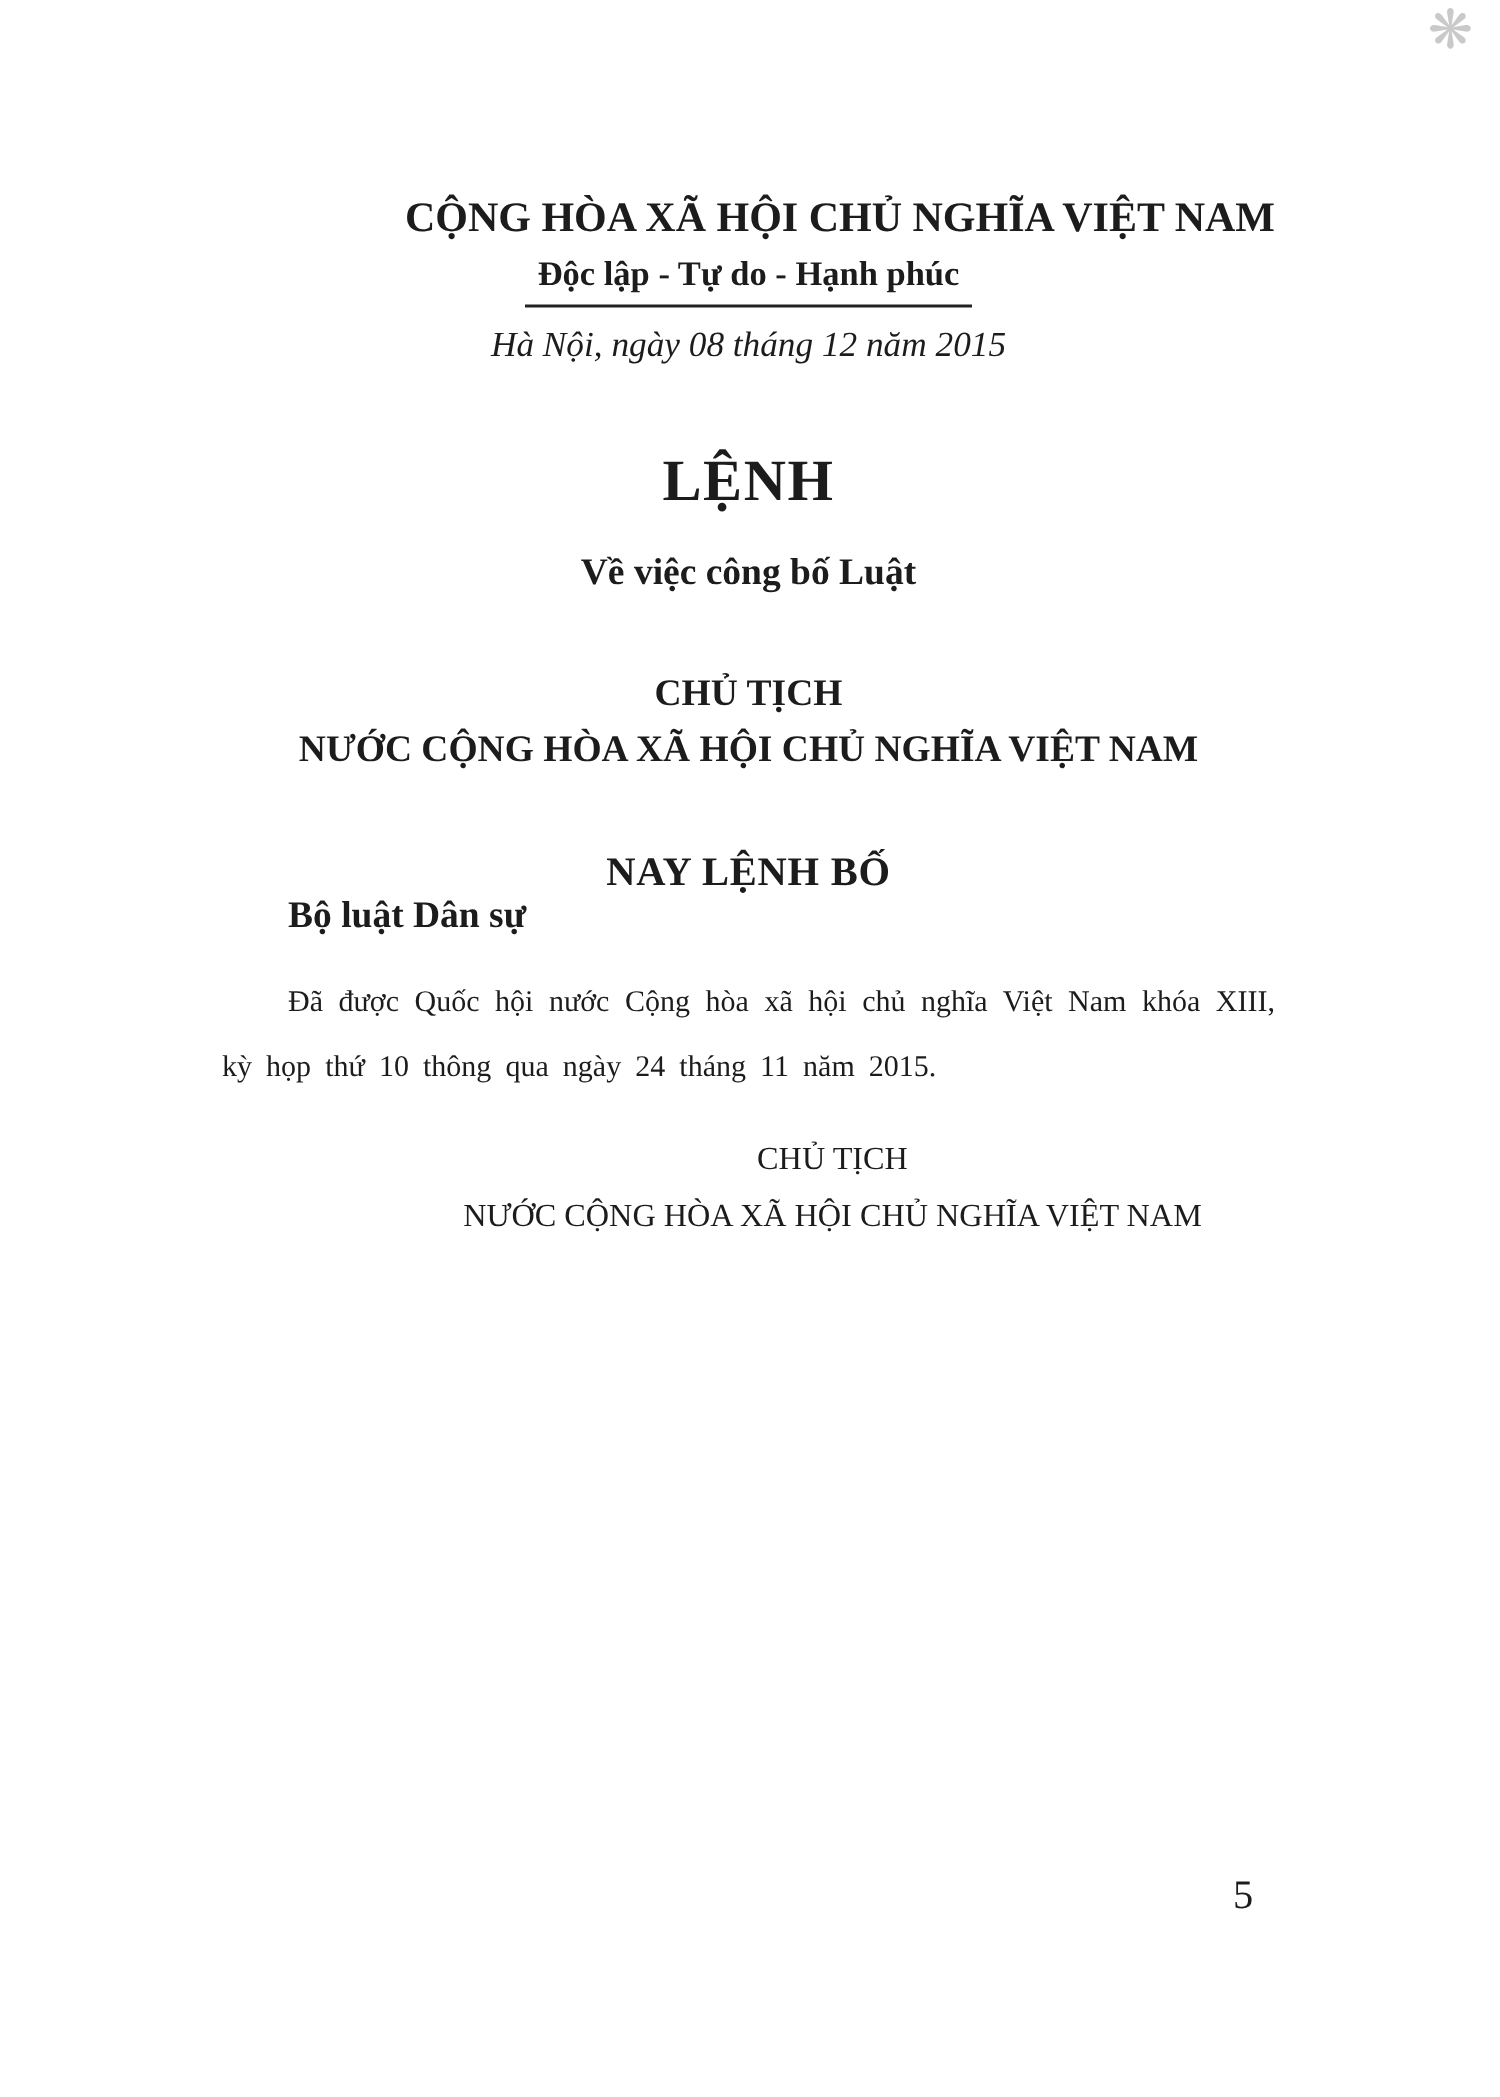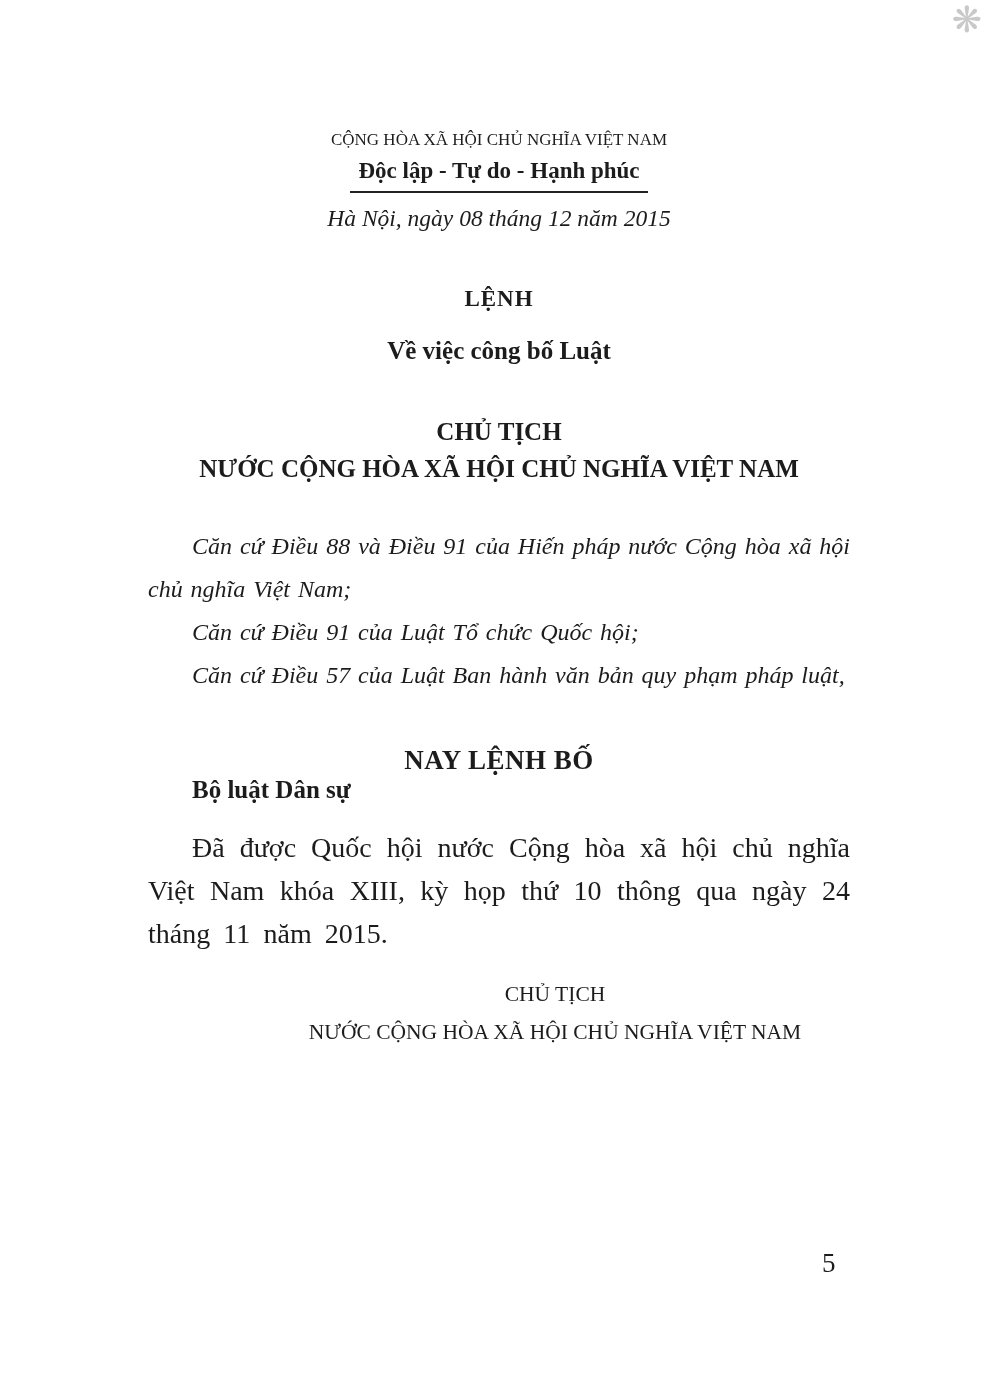--- a/index.html
+++ b/index.html
@@ -20,49 +20,49 @@
     line-height: 40px;
     color: #c9c9c9;
     user-select: none;
   }
   .content { padding: 0 150px 0 148px; }
   .header { display: flex; margin-top: 130px; }
   .header-left { width: 268px; flex: none; }
   .issuer { font-weight: bold; font-size: 22px; letter-spacing: 0.3px; white-space: nowrap; }
   .doc-number { font-size: 22px; margin-top: 38px; white-space: nowrap; }
   .header-right { flex: 1; text-align: center; }
-  .national-title { font-weight: normal; font-size: 17px; white-space: nowrap; }
+  .national-title { font-weight: bold; font-size: 28px; white-space: nowrap; text-align: right; }
   .motto-wrap { margin-top: 8px; }
   .motto {
     display: inline-block;
     font-weight: bold;
     font-size: 23px;
     padding: 0 8px 7px 8px;
     border-bottom: 2px solid #222;
     white-space: nowrap;
   }
   .place-date { font-style: italic; font-size: 23.5px; margin-top: 12px; white-space: nowrap; }
-  .doc-title { text-align: center; font-weight: bold; font-size: 23px; letter-spacing: 1px; margin-top: 54px; }
+  .doc-title { text-align: center; font-weight: bold; font-size: 39px; letter-spacing: 1px; margin-top: 54px; }
   .doc-subtitle { text-align: center; font-weight: bold; font-size: 25px; margin-top: 25px; }
   .authority { text-align: center; font-weight: bold; font-size: 25px; margin-top: 48px; line-height: 37px; }
   .preamble { margin-top: 38px; }
   .preamble p {
     margin: 0;
     font-style: italic;
     font-size: 24px;
     line-height: 43px;
     text-indent: 44px;
     text-align: justify;
     word-spacing: 0.08em;
   }
   .proclaim-heading { text-align: center; font-weight: bold; font-size: 27px; margin-top: 48px; letter-spacing: 0.5px; }
   .law-name { font-weight: bold; font-size: 25px; text-indent: 44px; }
   .body-para {
     margin: 22px 0 0 0;
-    font-size: 28px;
+    font-size: 20px;
     line-height: 43px;
     text-indent: 44px;
     text-align: justify;
     word-spacing: 0.22em;
   }
   .signature { margin-top: 20px; margin-left: 112px; text-align: center; font-size: 21.5px; line-height: 38px; }
   .signature .signer { font-weight: bold; font-size: 22.5px; margin-top: 5px; }
   .page-number { position: absolute; left: 822px; top: 1248px; font-size: 27px; }
 </style>
 </head>
@@ -85,25 +85,20 @@
     </div>
 
     <div class="doc-title">LỆNH</div>
     <div class="doc-subtitle">Về việc công bố Luật</div>
 
     <div class="authority">
       <div>CHỦ TỊCH</div>
       <div>NƯỚC CỘNG HÒA XÃ HỘI CHỦ NGHĨA VIỆT NAM</div>
     </div>
 
-    <div class="preamble">
-      <p>Căn cứ Điều 88 và Điều 91 của Hiến pháp nước Cộng hòa xã hội chủ nghĩa Việt Nam;</p>
-      <p>Căn cứ Điều 91 của Luật Tổ chức Quốc hội;</p>
-      <p>Căn cứ Điều 57 của Luật Ban hành văn bản quy phạm pháp luật,</p>
-    </div>
 
     <div class="proclaim-heading">NAY LỆNH BỐ</div>
 
     <div class="law-name">Bộ luật Dân sự</div>
 
     <p class="body-para">Đã được Quốc hội nước Cộng hòa xã hội chủ nghĩa Việt Nam khóa XIII, kỳ họp thứ 10 thông qua ngày 24 tháng 11 năm 2015.</p>
 
     <div class="signature">
       <div>CHỦ TỊCH</div>
       <div>NƯỚC CỘNG HÒA XÃ HỘI CHỦ NGHĨA VIỆT NAM</div>

